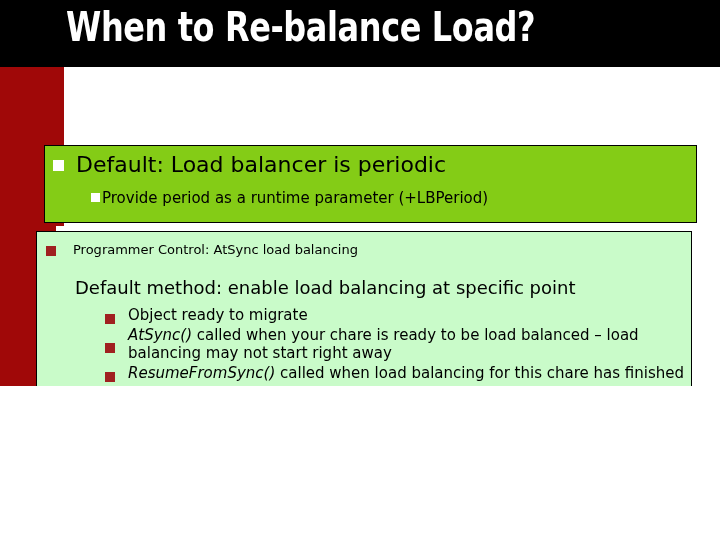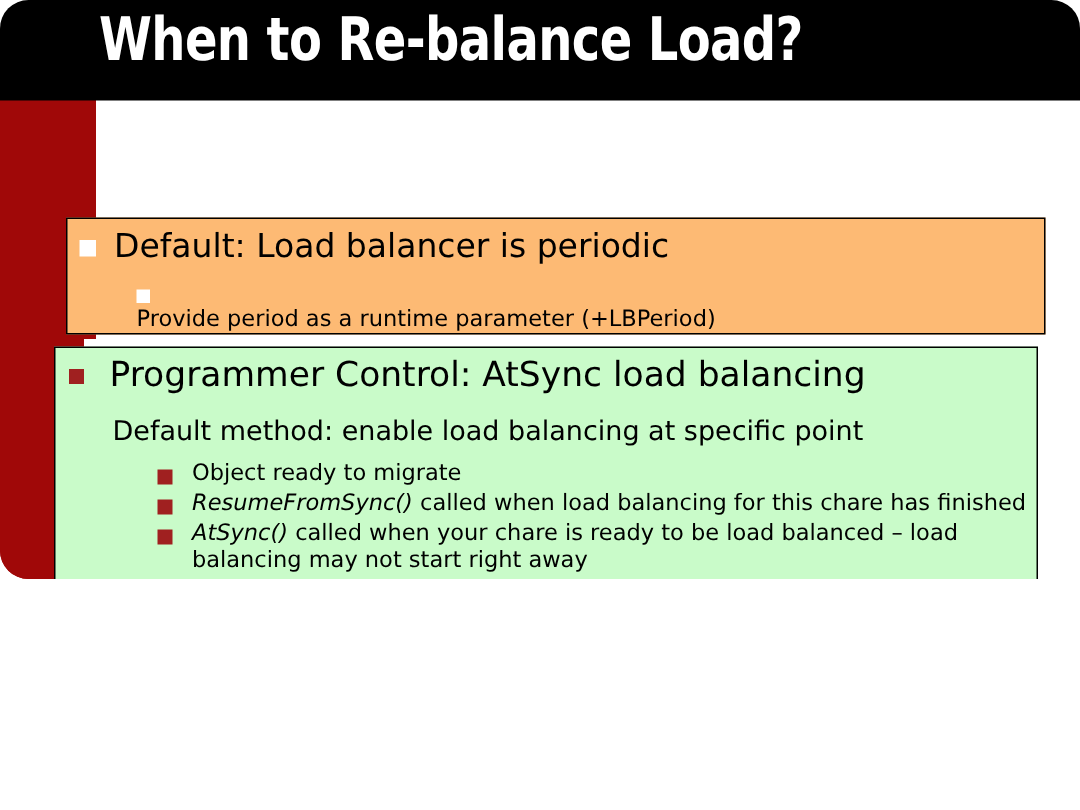--- a/index.html
+++ b/index.html
@@ -7,21 +7,20 @@
     padding: 0;
     background: #ffffff;
   }
   #slide {
     position: relative;
     width: 720px;
     height: 386px;
     overflow: hidden;
     background: #ffffff;
     font-family: "DejaVu Sans", sans-serif;
-    border-radius: 19px;
   }
 
   
   .title-bar {
     position: absolute;
     left: 0;
     top: 0;
     width: 720px;
     height: 67px;
     background: #000000;
@@ -69,21 +68,21 @@
     white-space: nowrap;
   }
 
   
   .pink-box {
     position: absolute;
     left: 44px;
     top: 145px;
     width: 653px;
     height: 78px;
-    background: #fdba74;
+    background: #84cc16;
     border: 1px solid #000000;
     box-sizing: border-box;
   }
   .pink-l1 {
     position: absolute;
     left: 8px;
     top: 5px;
     display: flex;
     align-items: flex-start;
   }
@@ -110,21 +109,20 @@
     line-height: 28px;
     color: #000000;
     white-space: nowrap;
   }
   .pink-l2 {
     position: absolute;
     left: 46px;
     top: 42px;
     display: flex;
     align-items: flex-start;
-    flex-direction: column;
   }
   .pink-l2-text {
     font-size: 15px;
     line-height: 20px;
     color: #000000;
     white-space: nowrap;
   }
 
   
   .green-box {
@@ -146,21 +144,21 @@
   }
   .green-l1 {
     position: absolute;
     left: 9px;
     top: 6px;
     display: flex;
     align-items: flex-start;
   }
   .green-l1 .sq-red { margin-right: 17px; margin-top: 8px; }
   .green-l1-text {
-    font-size: 23px;
+    font-size: 13px;
     line-height: 24px;
     color: #000000;
     white-space: nowrap;
   }
   .green-method {
     position: absolute;
     left: 38px;
     top: 44px;
     font-size: 18px;
     line-height: 24px;
@@ -170,21 +168,21 @@
   .green-method b { font-weight: normal; }
 
   .sub-list {
     position: absolute;
     left: 68px;
     top: 74px;
     width: 580px;
   }
   .sub-item {
     display: flex;
-    align-items: flex-start;
+    align-items: center;
     margin-bottom: 2px;
   }
   .sub-item .sq-red { margin-right: 13px; margin-top: 7px; }
   .sub-text {
     font-size: 15px;
     line-height: 18px;
     color: #000000;
   }
   .sub-text i { font-style: italic; }
 
@@ -238,27 +236,27 @@
     <div class="sub-list">
 
       <div class="sub-item">
         <span class="sq-red"></span>
         <span class="sub-text"><i></i><span>Object ready to migrate</span></span>
       </div>
 
 
       <div class="sub-item">
         <span class="sq-red"></span>
+        <span class="sub-text"><i>AtSync()</i><span> called when your chare is ready to be load balanced – load balancing may not start right away</span></span>
+      </div>
+
+      <div class="sub-item">
+        <span class="sq-red"></span>
         <span class="sub-text"><i>ResumeFromSync()</i><span> called when load balancing for this chare has finished</span></span>
       </div>
 
-      <div class="sub-item">
-        <span class="sq-red"></span>
-        <span class="sub-text"><i>AtSync()</i><span> called when your chare is ready to be load balanced – load balancing may not start right away</span></span>
-      </div>
-
     </div>
 
   </div>
 
   <div class="page-num">88</div>
 
 </div>
 
 </body></html>

